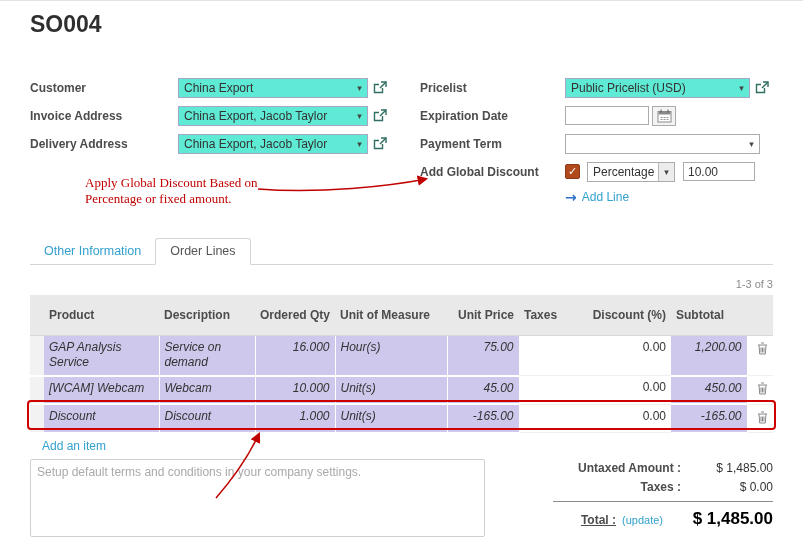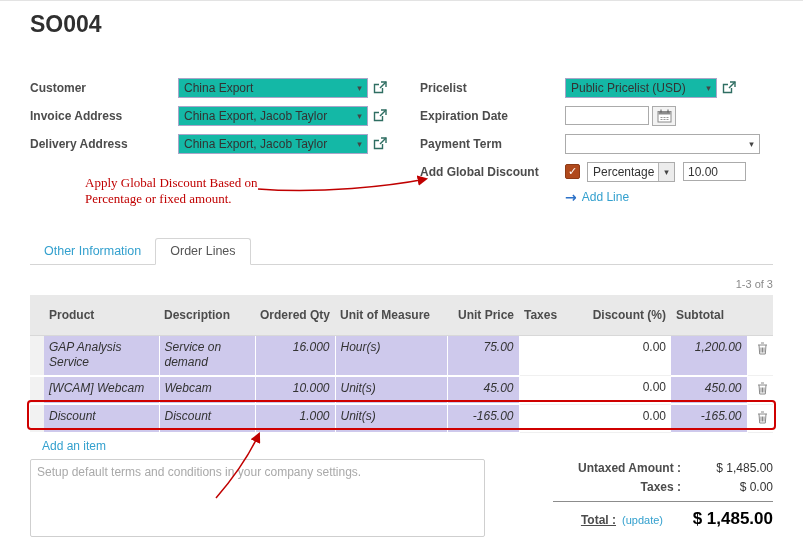--- a/index.html
+++ b/index.html
@@ -10,36 +10,36 @@
     overflow:hidden; border-top:1px solid #e3e3e3;
   }
   .page-title { position:absolute; left:30px; top:10px; font-size:23px; font-weight:bold; color:#2f2f2f; }
 
   .col-left  { position:absolute; left:30px;  top:76px; width:378px; }
   .col-right { position:absolute; left:420px; top:76px; width:358px; }
   .frow { display:flex; align-items:center; height:21px; margin-bottom:7px; }
   .flabel { flex:0 0 148px; font-weight:bold; color:#4c4c4c; }
   .col-right .flabel { flex-basis:145px; }
 
-  .sel { display:flex; align-items:center; height:20px; border:1px solid #a9a5c9; background:#14b8a6; }
+  .sel { display:flex; align-items:center; height:20px; border:1px solid #a9a5c9; background:#5eead4; }
   .sel.white { background:#fff; border-color:#ababab; }
   .sel-text { flex:1; padding:0 5px; white-space:nowrap; overflow:hidden; color:#333; }
   .sel-arrow { flex:0 0 15px; text-align:center; color:#444; font-size:9px; font-family:"DejaVu Sans",sans-serif; }
   .sel-arrow.boxed { flex-basis:16px; height:100%; display:flex; align-items:center; justify-content:center;
                      border-left:1px solid #b5b5b5; background:#ececec; }
-  .w190{width:190px;} .w185{width:152px;} .w195{width:195px;} .w84{width:88px;}
+  .w190{width:190px;} .w185{width:185px;} .w195{width:195px;} .w84{width:88px;}
   .ext-link { margin-left:5px; display:inline-flex; cursor:pointer; }
 
   .tinput { height:19px; border:1px solid #ababab; padding:0 4px; font:inherit; color:#333; }
   .cal-btn { width:24px; height:20px; border:1px solid #ababab; background:#f3f3f3;
              display:inline-flex; align-items:center; justify-content:center; margin-left:3px; cursor:pointer; }
   .checkbox { width:15px; height:15px; background:#b0491c; border:1px solid #8d3a16; border-radius:2px;
               color:#fff; font-size:11px; line-height:13px; text-align:center; margin-right:7px; cursor:pointer;
               font-family:"DejaVu Sans",sans-serif; }
-  .amount-input { width:63px; margin-left:8px; }
+  .amount-input { width:72px; margin-left:8px; }
 
   .add-line-row { display:flex; align-items:center; margin-top:3px; }
   .add-line-row .spacer { flex:0 0 145px; }
   .arrow-glyph { color:#2d72c8; font-weight:bold; margin-right:5px; font-size:14px; font-family:"DejaVu Sans",sans-serif; }
   .link { color:#33a0ce; cursor:pointer; text-decoration:none; }
 
   .annotation { position:absolute; color:#c00000; font-family:"Liberation Serif","DejaVu Serif",serif;
                 font-size:13px; line-height:1.25; white-space:pre-line; }
   #ann-global { left:85px; top:174px; }
   #ann-line   { left:108px; top:501px; }

